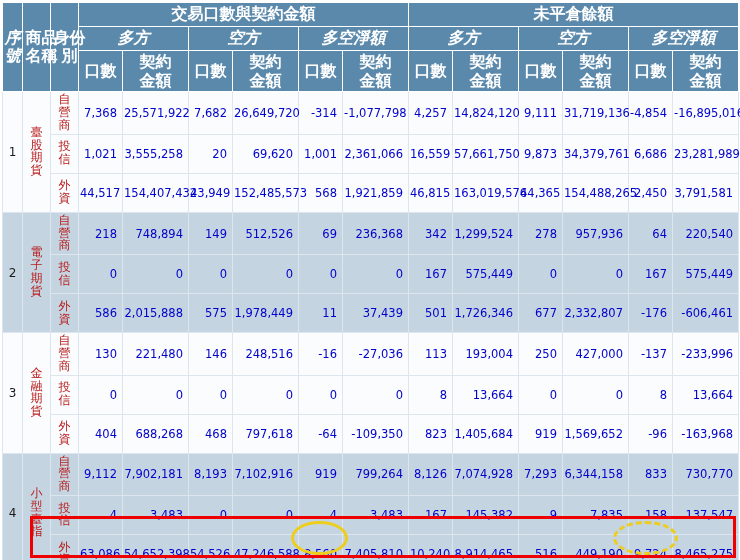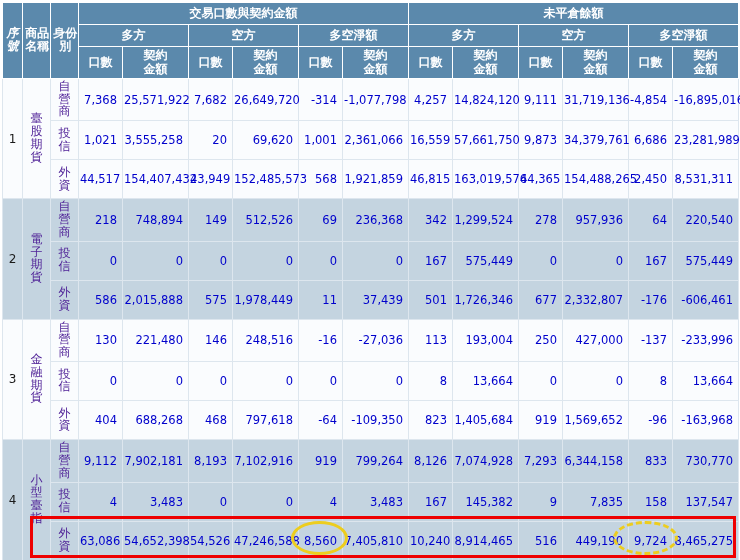--- a/index.html
+++ b/index.html
@@ -2,40 +2,40 @@
 <html><head>
 <meta charset="utf-8">
 <style>
   * { box-sizing: border-box; }
   html,body { margin:0; padding:0; background:#ffffff; font-family:"DejaVu Sans","Liberation Sans",sans-serif; }
   .page { position:relative; width:740px; height:560px; background:#ffffff; padding:2px 2px 0 2px; overflow:hidden; }
 
   table.report { border-collapse:collapse; table-layout:fixed; width:736px; }
 
   thead th {
-    background:#5B89AC; color:#ffffff; font-weight:bold; font-size:12px;
+    background:#5B89AC; color:#ffffff; font-weight:bold; font-size:16px;
     border:1px solid #ffffff; padding:1px; text-align:center; vertical-align:middle;
   }
   thead tr.r1 { height:22px; }
-  thead tr.r2 { height:22px; }
+  thead tr.r2 { height:22px;font-style:italic; }
   thead tr.r3 { height:28px; }
 
   tbody tr { height:39px; }
   tbody td { border:1px solid #DDE6EE; padding:1px; vertical-align:middle; }
   tr.g-light td { background:#FAFCFE; }
   tr.g-dark  td { background:#C4D4E0; }
 
   .c-serial  { text-align:center; color:#1a1a1a; font-size:12px; }
   .c-product { text-align:center; color:#1a1a1a; }
   .c-identity{ text-align:center; color:#1a1a1a; }
   .c-num { color:#0000CC; text-align:right; padding-right:5px; font-size:11.5px; white-space:nowrap; }
 
   .vtext {
     display:inline-block; width:1.06em; font-size:12px; line-height:1.06;
-    word-break:break-all; white-space:normal; text-align:center; color:#4c1d95;
+    word-break:break-all; white-space:normal; text-align:center; color:#b91c1c;
   }
   .wrap1 { display:inline-block; width:1.1em;  line-height:1.15; word-break:break-all;font-style:italic; }
   .wrap2 { display:inline-block; width:2.2em;  line-height:1.15; word-break:break-all; }
   .wrap-amt { display:inline-block; width:2.3em; line-height:1.2; word-break:break-all; }
 
   
   .ann { position:absolute; pointer-events:none; }
   .ann-rect { left:30px; top:516px; width:706px; height:42px; border:3px solid #EE0000; }
   .ann-ellipse { border:3px solid #EDCD1E; border-radius:50%; }
   .ann-ellipse.solid  { left:291px; top:521px; width:57px; height:34px; }
@@ -133,21 +133,21 @@
           <td class="c-num">154,407,432</td>
           <td class="c-num">43,949</td>
           <td class="c-num">152,485,573</td>
           <td class="c-num">568</td>
           <td class="c-num">1,921,859</td>
           <td class="c-num">46,815</td>
           <td class="c-num">163,019,576</td>
           <td class="c-num">44,365</td>
           <td class="c-num">154,488,265</td>
           <td class="c-num">2,450</td>
-          <td class="c-num">8,531,311</td>
+          <td class="c-num">3,791,581</td>
         </tr>
         <tr class="g-dark">
           <td class="c-serial" rowspan="3">2</td>
           <td class="c-product" rowspan="3"><span class="vtext">電子期貨</span></td>
           <td class="c-identity"><span class="vtext">自營商</span></td>
           <td class="c-num">218</td>
           <td class="c-num">748,894</td>
           <td class="c-num">149</td>
           <td class="c-num">512,526</td>
           <td class="c-num">69</td>

